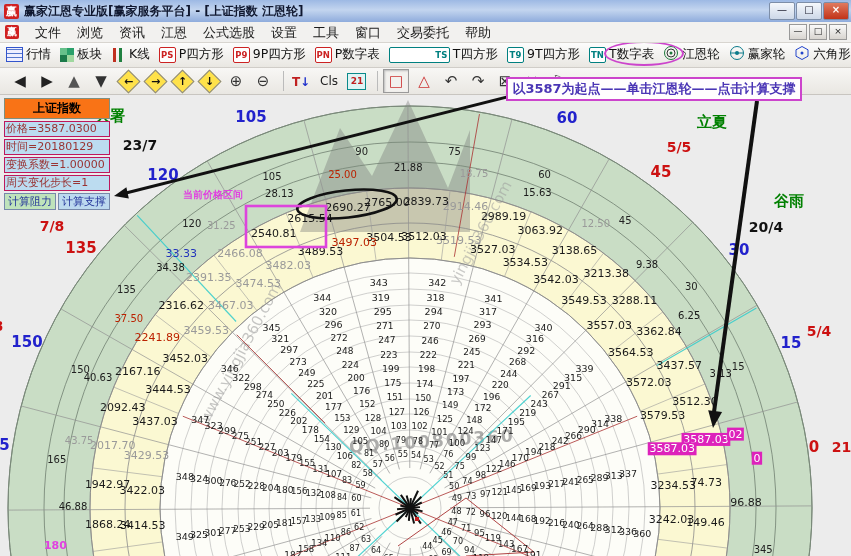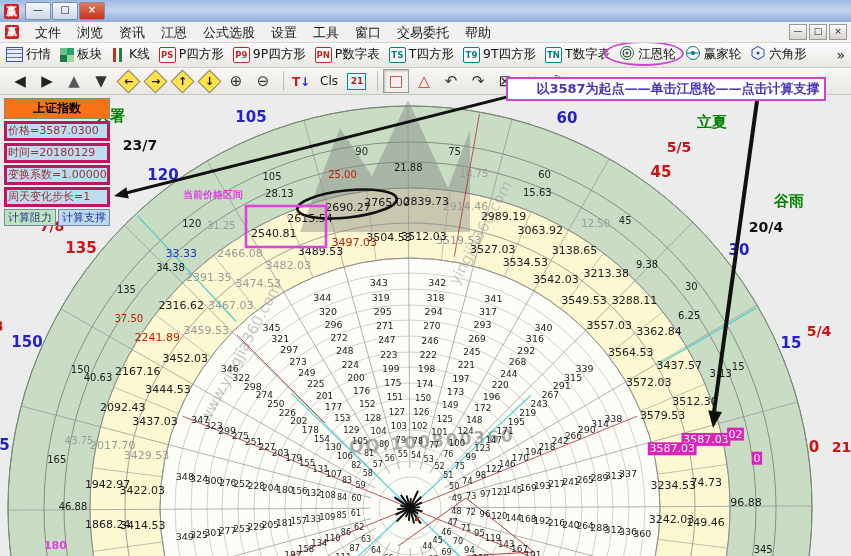--- a/index.html
+++ b/index.html
@@ -51,43 +51,44 @@
   .t2 .tdown .t{color:#c02020;font-weight:bold;font-size:12px;}
   .t2 .tdown .a{color:#2233cc;font-weight:bold;font-size:12px;}
   .t2.txt{font-size:12px;color:#222;width:auto;padding:0 4px;}
   .t2sep{width:1px;height:20px;background:#bbb;margin:0 5px;}
   
   #chart{position:absolute;left:0;top:95px;width:851px;height:461px;z-index:10;}
   
   #info-panel{position:absolute;left:4px;top:98px;width:106px;z-index:40;}
   #info-panel .hdr{background:#f97316;border:1px solid #7f8f7f;text-align:center;
      font-size:12px;font-weight:bold;color:#000;padding:1px 0;}
-  #info-panel .row{margin-top:2px;background:#bcdcf0;border:3px solid #be185d;color:#993333;
+  #info-panel .row{margin-top:2px;background:#bcdcf0;border:1px solid #be185d;color:#993333;
      font-size:11px;padding:0 1px;white-space:nowrap;overflow:hidden;height:14px;line-height:14px;}
   #info-panel .btn-row{margin-top:2px;display:flex;}
   #info-panel .pbtn{width:50px;font-size:11px;color:#223399;border:1px solid #7789aa;
      text-align:center;height:15px;line-height:15px;white-space:nowrap;}
   #btn-resist{background:#bfe3bb;margin-right:2px;}
   #btn-support{background:#bcd9ef;}
   
   #anno-box{position:absolute;left:506px;top:77px;width:292px;height:20px;border:2.5px solid #cc44cc;
     background:#fffdfe;color:#4a35b5;font-weight:bold;font-size:13px;line-height:20px;text-align:center;
-    z-index:65;white-space:nowrap;padding-left:24px;}
+    z-index:65;white-space:nowrap;}
   #tool-ellipse{position:absolute;left:604px;top:41px;width:76px;height:21px;border:2px solid #cc44cc;
     border-radius:50%;z-index:66;pointer-events:none;}
   #price-range-label{position:absolute;left:183px;top:188px;color:#e040e0;font-weight:bold;
     font-size:10px;z-index:45;white-space:nowrap;}
   #overlay-svg{position:absolute;left:0;top:0;width:851px;height:556px;z-index:55;pointer-events:none;}
   svg text{font-family:"DejaVu Sans","Liberation Sans",sans-serif;}
 </style>
 </head>
 <body>
 
 <div id="titlebar">
   <span class="app-icon">赢</span>
+  <span class="title-text">赢家江恩专业版[赢家服务平台] - [上证指数 江恩轮]</span>
   <span class="win-btns">
     <span class="win-btn">—</span>
     <span class="win-btn">□</span>
     <span class="win-btn close">×</span>
   </span>
 </div>
 
 <div id="menubar">
   <span class="app-icon2">赢</span>
   <span id="menu-items"><span class="menu-item">文件</span><span class="menu-item">浏览</span><span class="menu-item">资讯</span><span class="menu-item">江恩</span><span class="menu-item">公式选股</span><span class="menu-item">设置</span><span class="menu-item">工具</span><span class="menu-item">窗口</span><span class="menu-item">交易委托</span><span class="menu-item">帮助</span></span>
@@ -118,21 +119,21 @@
       </span>
       <span class="tb-item">
         <span class="ic badge-ic" style="color: rgb(204, 34, 34); border-color: rgb(204, 34, 34);">P9</span>
         <span>9P四方形</span>
       </span>
       <span class="tb-item">
         <span class="ic badge-ic" style="color: rgb(204, 34, 34); border-color: rgb(204, 34, 34);">PN</span>
         <span>P数字表</span>
       </span>
       <span class="tb-item">
-        <span class="ic badge-ic" style="color: rgb(0, 128, 128); border-color: rgb(0, 128, 128);">TS</span>
+        <span class="ic badge-ic" style="color: rgb(0, 128, 128); border-color: rgb(0, 128, 128); padding-left: 44px;">TS</span>
         <span>T四方形</span>
       </span>
       <span class="tb-item">
         <span class="ic badge-ic" style="color: rgb(0, 128, 128); border-color: rgb(0, 128, 128);">T9</span>
         <span>9T四方形</span>
       </span>
       <span class="tb-item">
         <span class="ic badge-ic" style="color: rgb(0, 128, 128); border-color: rgb(0, 128, 128);">TN</span>
         <span>T数字表</span>
       </span>

